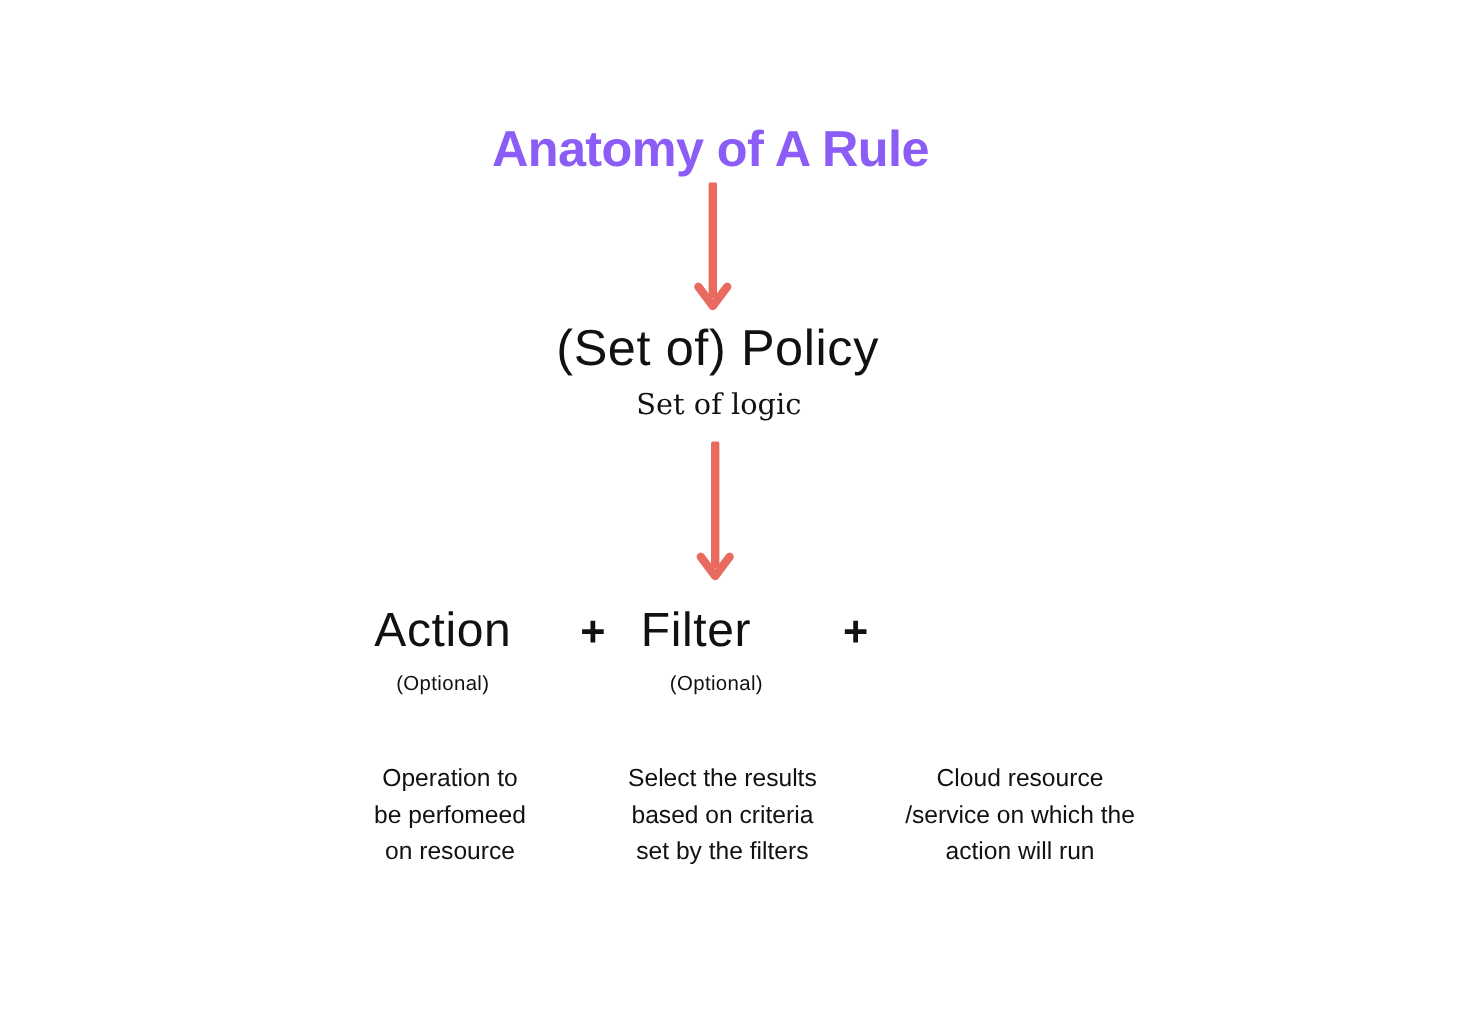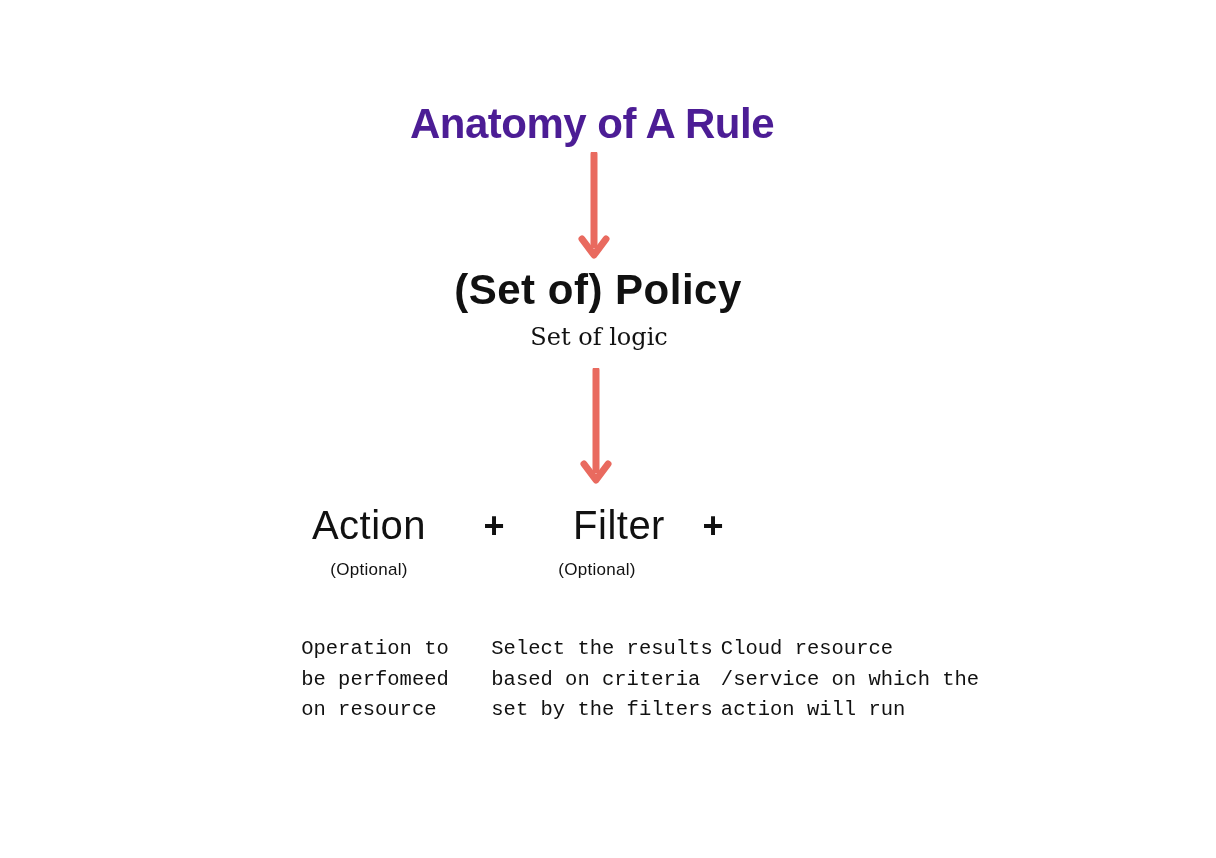--- a/index.html
+++ b/index.html
@@ -15,27 +15,27 @@
   }
   .abs { position: absolute; }
   .cx { transform: translateX(-50%); }
 
   .diagram-title {
     top: 100px; left: 592px;
     font-size: 42px;
     font-weight: 700;
     letter-spacing: -0.5px;
     white-space: nowrap;
-    color: #4c1d95;
+    color: #8b5cf6;
   }
 
   .policy-label {
     top: 266px; left: 598px;
     font-size: 42px;
-    font-weight: 700;
+    font-weight: 400;
     letter-spacing: 0.5px;
     white-space: nowrap;
   }
   .policy-sublabel {
     top: 323px; left: 599px;
     font-family: "DejaVu Serif", serif;
     font-size: 24px;
     white-space: nowrap;
   }
 
@@ -55,24 +55,24 @@
   .optional-label {
     top: 560px;
     font-size: 17px;
     font-weight: 300;
     letter-spacing: 0.3px;
     white-space: nowrap;
   }
 
   .description {
     top: 634px;
-    font-family: Liberation Mono, monospace;
+    font-family: Liberation Sans, sans-serif;
     font-size: 20.5px;
     line-height: 30.5px;
-    text-align: left;
+    text-align: center;
     white-space: pre-line;
   }
 
   .arrow { position: absolute; }
 </style>
 </head>
 <body>
 
 <div class="canvas">
 
@@ -89,21 +89,21 @@
 
   <svg class="arrow" style="left:572px; top:368px;" width="48" height="120" viewBox="0 0 48 120">
     <line x1="24" y1="2" x2="24" y2="102" stroke-width="7" stroke-linecap="round" stroke="#e96a5f"></line>
     <polyline points="12,96 24,112 36,96" fill="none" stroke-width="7" stroke-linecap="round" stroke-linejoin="round" stroke="#e96a5f"></polyline>
   </svg>
 
   <div class="abs cx component-label" style="left:369px;">Action</div>
 
   <div class="abs cx plus-sign" style="left:494px;">+</div>
 
-  <div class="abs cx component-label" style="left:619px;">Filter</div>
+  <div class="abs cx component-label" style="left:580px;">Filter</div>
 
   <div class="abs cx plus-sign" style="left:713px;">+</div>
 
 
   <div class="abs cx optional-label" style="left:369px;">(Optional)</div>
 
   <div class="abs cx optional-label" style="left:597px;">(Optional)</div>
 
   <div class="abs cx description" style="left:375px;">Operation to
 be perfomeed

